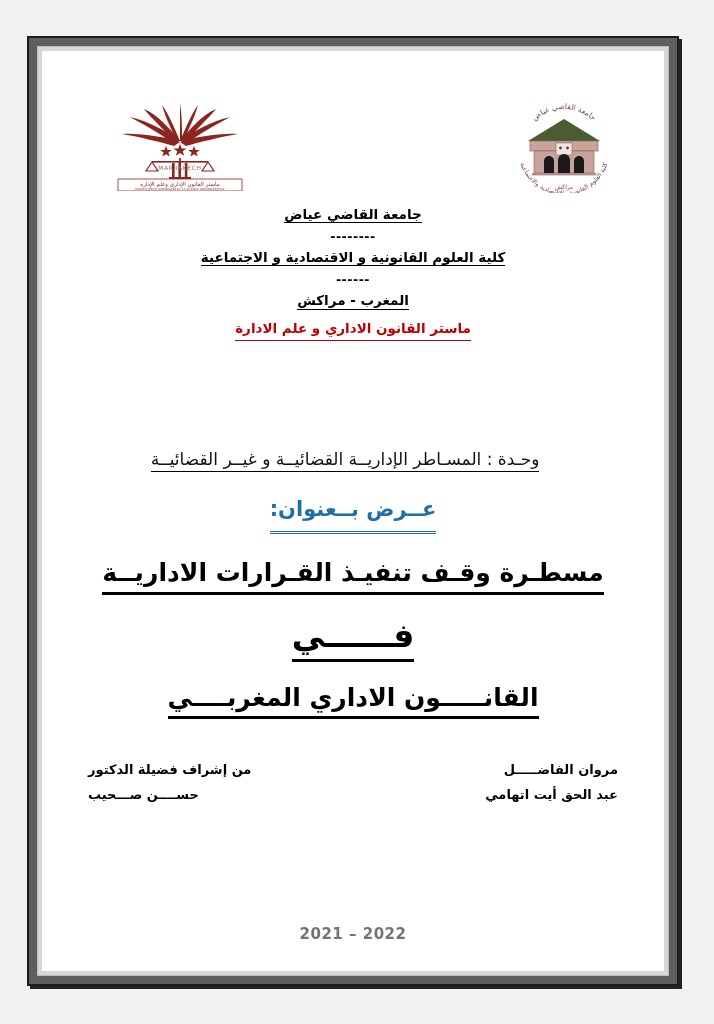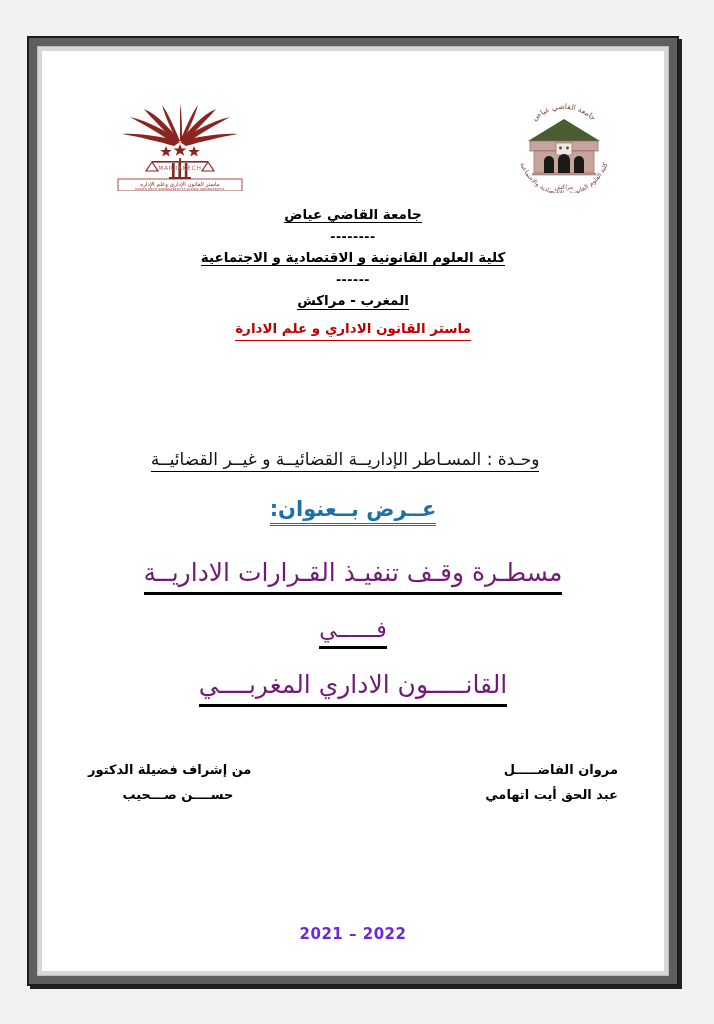--- a/index.html
+++ b/index.html
@@ -134,48 +134,48 @@
     left: 0; right: 0;
     top: 446px;
     text-align: center;
     direction: rtl;
   }
   .presentation-line .ptext {
     display: inline-block;
     font-size: 21px;
     font-weight: bold;
     color: #1f6fa8;
-    padding-bottom: 2px;
+    padding-bottom: 10px;
     border-bottom: 3px double #1f6fa8;
     letter-spacing: 0.5px;
   }
 
   
   .title-block {
     position: absolute;
     left: 0; right: 0;
     top: 508px;
     text-align: center;
     direction: rtl;
   }
   .title-line {
     margin: 0 0 22px 0;
     line-height: 1.15;
   }
   .title-line:last-child { margin-bottom: 16px; }
   .title-line > span {
     display: inline-block;
     font-size: 25px;
-    font-weight: normal;
-    color: #701a75;
+    font-weight: bold;
+    color: #000000;
     letter-spacing: 0.5px;
     padding-bottom: 4px;
     border-bottom: 3.5px solid #000;
   }
-  .title-line.short > span { font-size: 22px; }
+  .title-line.short > span { font-size: 33px; }
 
   
   .credits {
     position: absolute;
     left: 46px; right: 46px;
     top: 706px;
     direction: rtl;
   }
   .credits-row {
     display: flex;
@@ -184,33 +184,33 @@
     align-items: flex-start;
   }
   .credits-col {
     font-size: 13px;
     font-weight: bold;
     color: #000;
     line-height: 1.95;
     direction: rtl;
   }
   .credits-col.right { text-align: right; padding-left: 10px; }
-  .credits-col.left  { text-align: right; padding-right: 16px; margin-top: 0; }
+  .credits-col.left  { text-align: left; padding-right: 16px; margin-top: 0; }
   .credits-col .cline { white-space: nowrap; }
   .credits-col.left .cline.sup-name { padding-right: 18px; }
 
   
   .year {
     position: absolute;
     left: 0; right: 0;
     top: 874px;
     text-align: center;
     font-size: 15px;
     font-weight: bold;
-    color: #6d28d9;
+    color: #737373;
     direction: ltr;
     letter-spacing: 0.5px;
   }
 </style>
 </head>
 <body>
 
 <div class="page">
 
   <div class="frame-shadow"></div>

